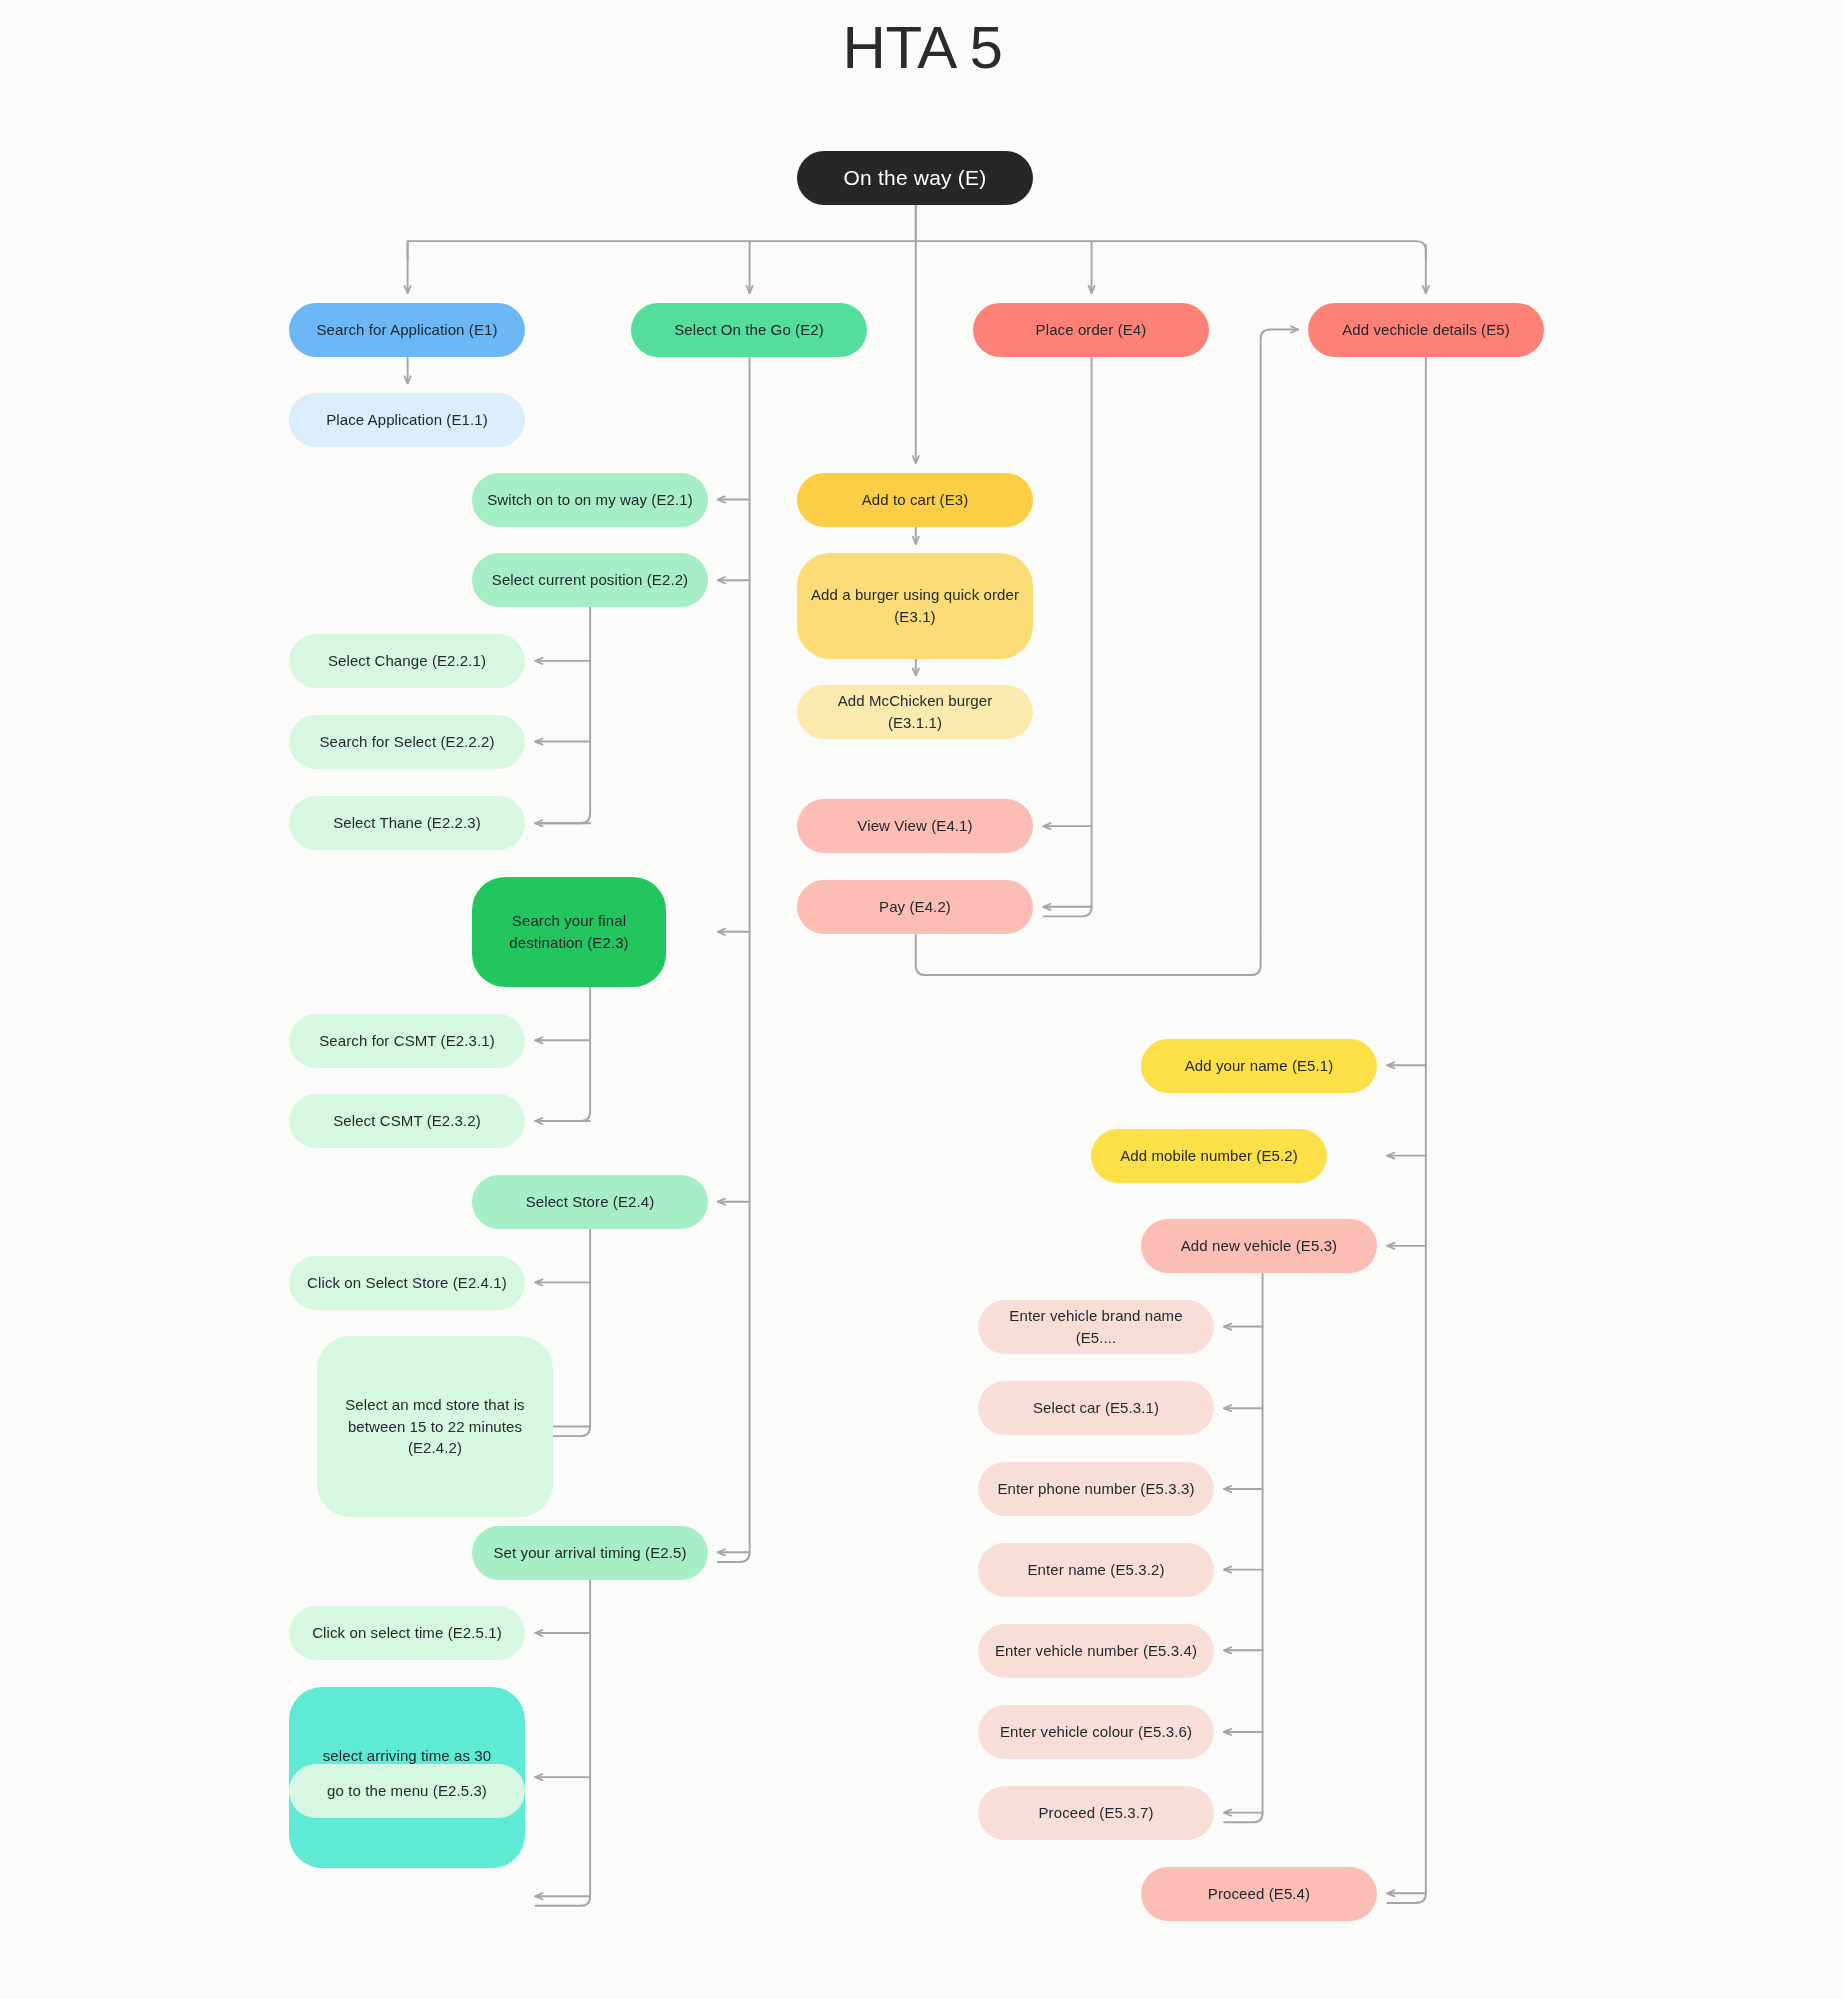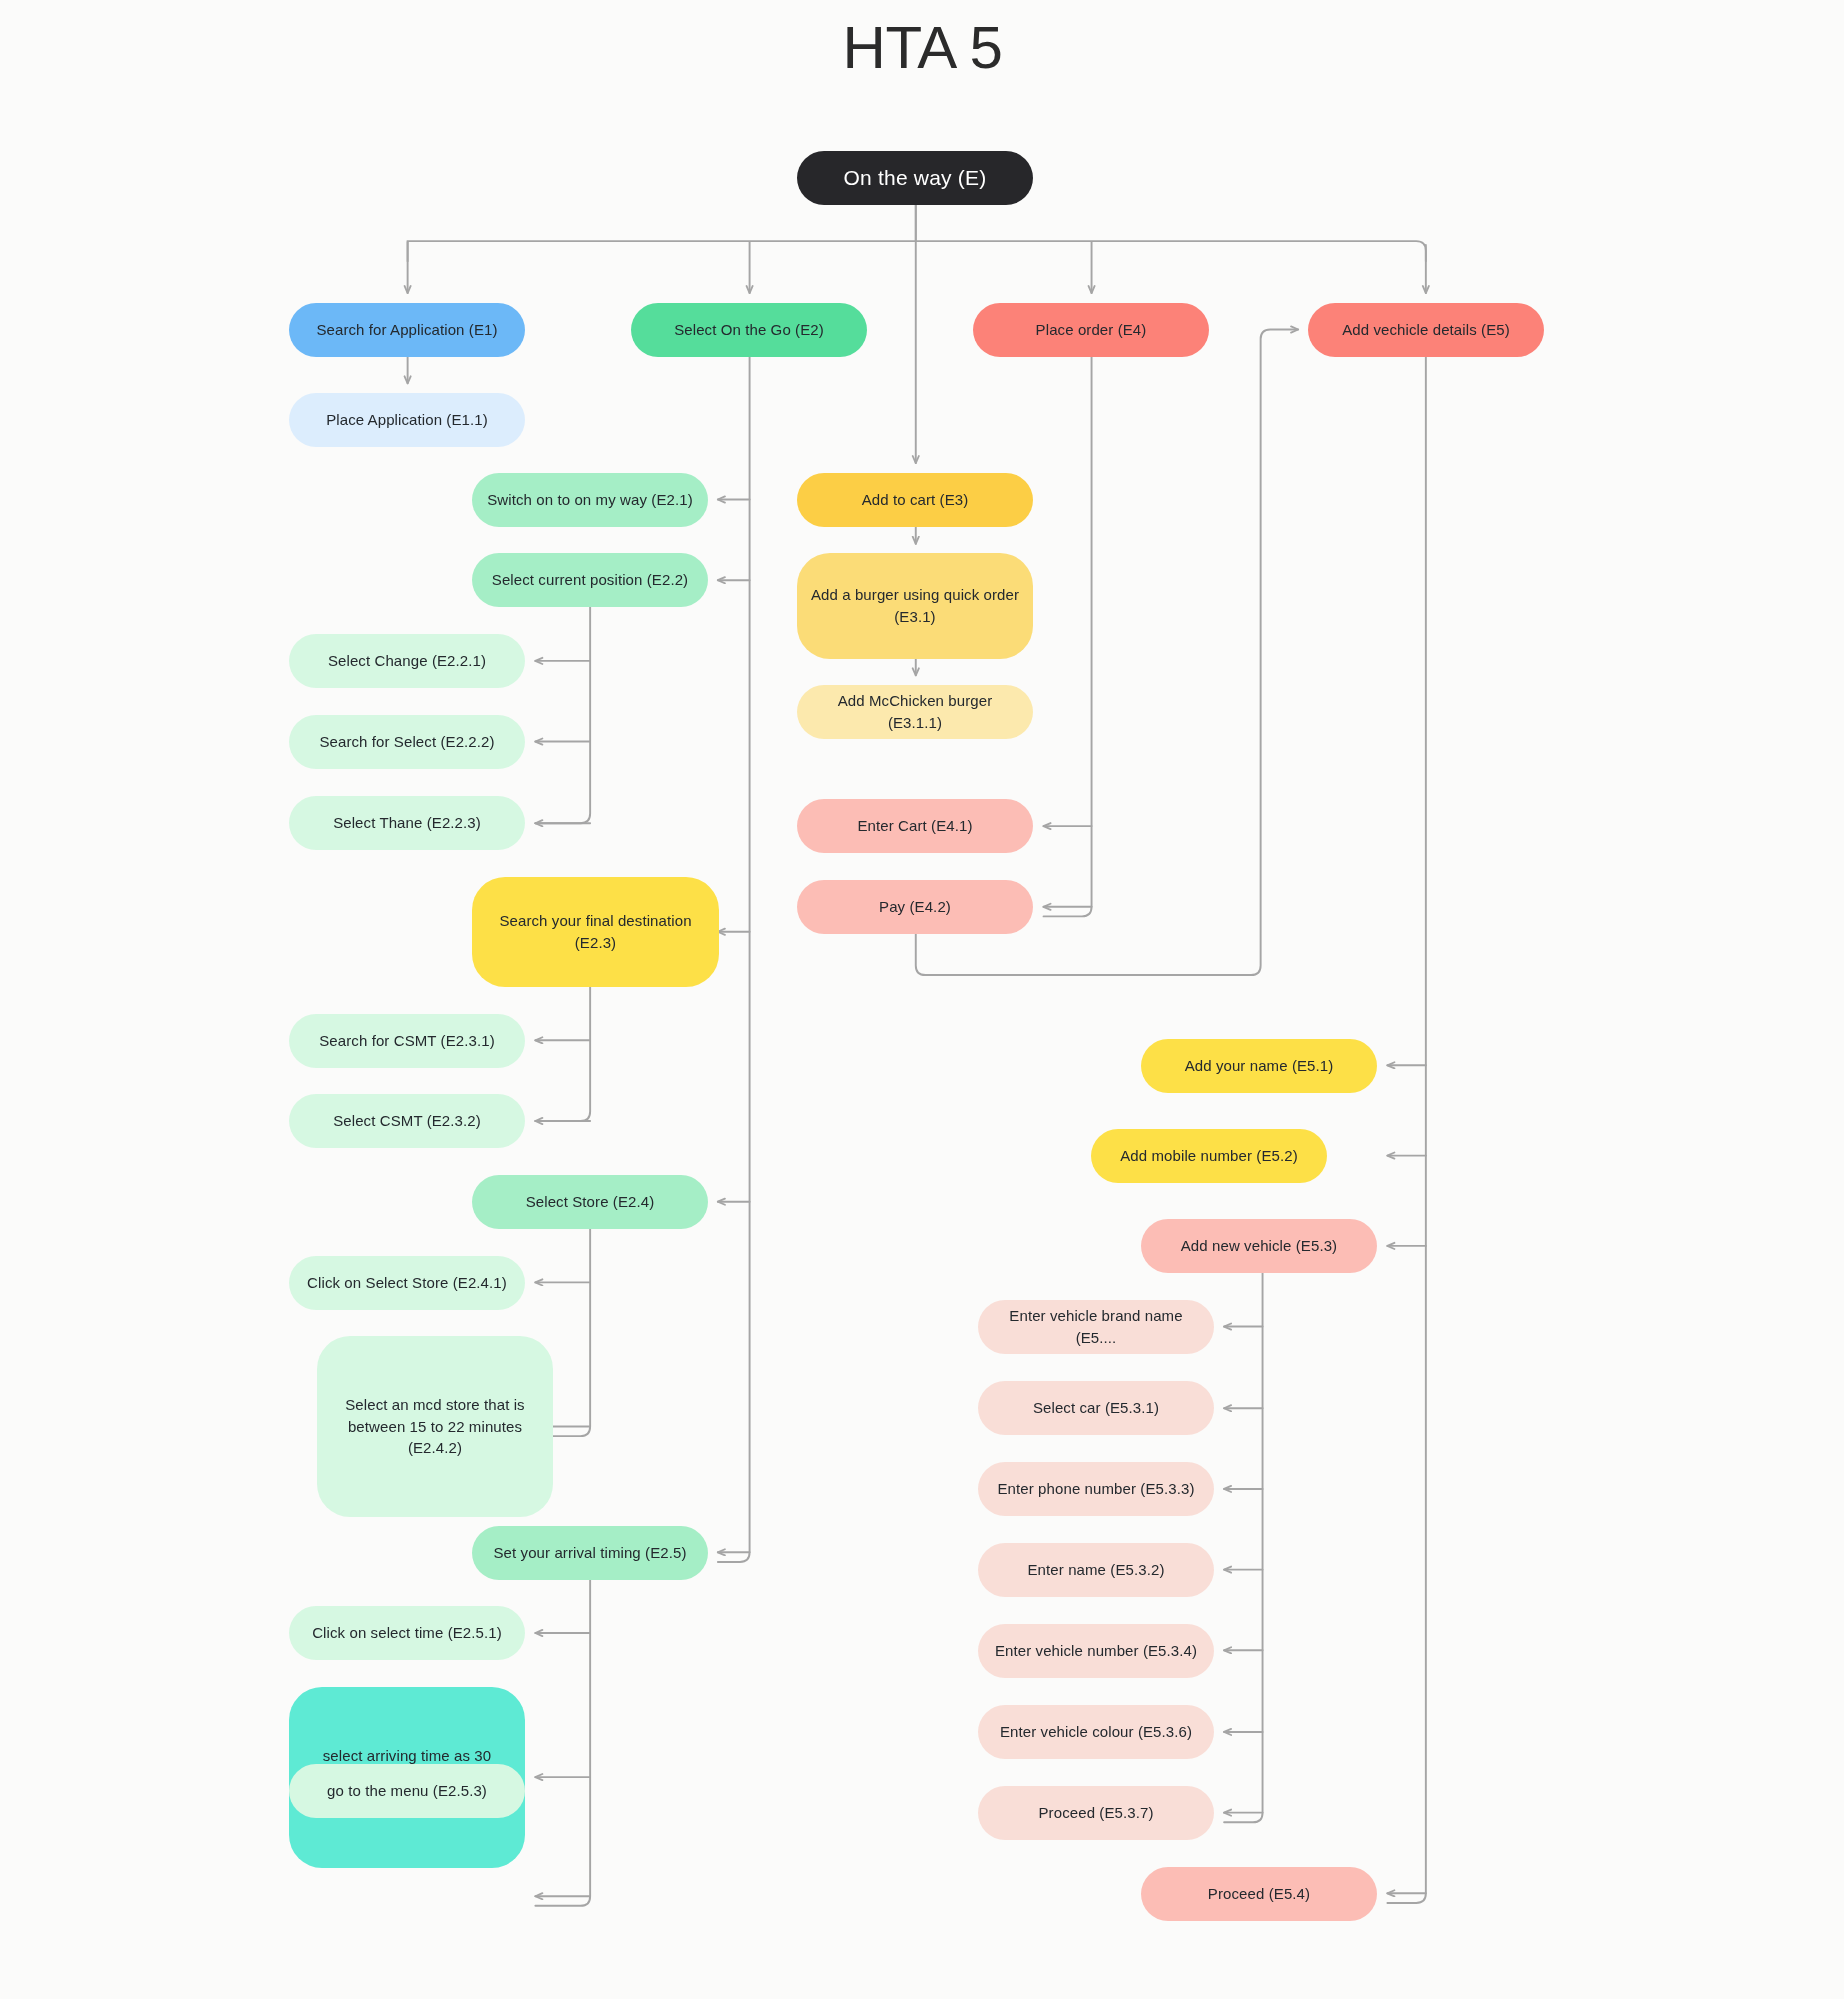--- a/index.html
+++ b/index.html
@@ -152,21 +152,21 @@
       </div>
       <div class="node" style="left: 289px; top: 634px; width: 236px; height: 54px; background: rgb(214, 248, 226);">
         <span class="label">Select Change (E2.2.1)</span>
       </div>
       <div class="node" style="left: 289px; top: 715px; width: 236px; height: 54px; background: rgb(214, 248, 226);">
         <span class="label">Search for Select (E2.2.2)</span>
       </div>
       <div class="node" style="left: 289px; top: 796px; width: 236px; height: 54px; background: rgb(214, 248, 226);">
         <span class="label">Select Thane (E2.2.3)</span>
       </div>
-      <div class="node" style="left: 472px; top: 877px; width: 247px; height: 110px; background: #fde047;">
+      <div class="node" style="left: 472px; top: 877px; width: 194px; height: 110px; background: #22c55e;">
         <span class="label">Search your final destination (E2.3)</span>
       </div>
       <div class="node" style="left: 289px; top: 1014px; width: 236px; height: 54px; background: rgb(214, 248, 226);">
         <span class="label">Search for CSMT (E2.3.1)</span>
       </div>
       <div class="node" style="left: 289px; top: 1094px; width: 236px; height: 54px; background: rgb(214, 248, 226);">
         <span class="label">Select CSMT (E2.3.2)</span>
       </div>
       <div class="node" style="left: 472px; top: 1175px; width: 236px; height: 54px; background: rgb(165, 238, 198);">
         <span class="label">Select Store (E2.4)</span>
@@ -195,21 +195,21 @@
       <div class="node" style="left: 797px; top: 553px; width: 236px; height: 106px; background: rgb(251, 220, 119);">
         <span class="label">Add a burger using quick order (E3.1)</span>
       </div>
       <div class="node" style="left: 797px; top: 685px; width: 236px; height: 54px; background: rgb(252, 233, 173);">
         <span class="label">Add McChicken burger (E3.1.1)</span>
       </div>
       <div class="node" style="left: 973px; top: 303px; width: 236px; height: 54px; background: rgb(252, 130, 120);">
         <span class="label">Place order (E4)</span>
       </div>
       <div class="node" style="left: 797px; top: 799px; width: 236px; height: 54px; background: rgb(252, 189, 181);">
-        <span class="label">Enter Cart (E4.1)</span>
+        <span class="label">View View (E4.1)</span>
       </div>
       <div class="node" style="left: 797px; top: 880px; width: 236px; height: 54px; background: rgb(252, 189, 181);">
         <span class="label">Pay (E4.2)</span>
       </div>
       <div class="node" style="left: 1308px; top: 303px; width: 236px; height: 54px; background: rgb(252, 130, 120);">
         <span class="label">Add vechicle details (E5)</span>
       </div>
       <div class="node" style="left: 1141px; top: 1039px; width: 236px; height: 54px; background: #fde047;">
         <span class="label">Add your name (E5.1)</span>
       </div>

